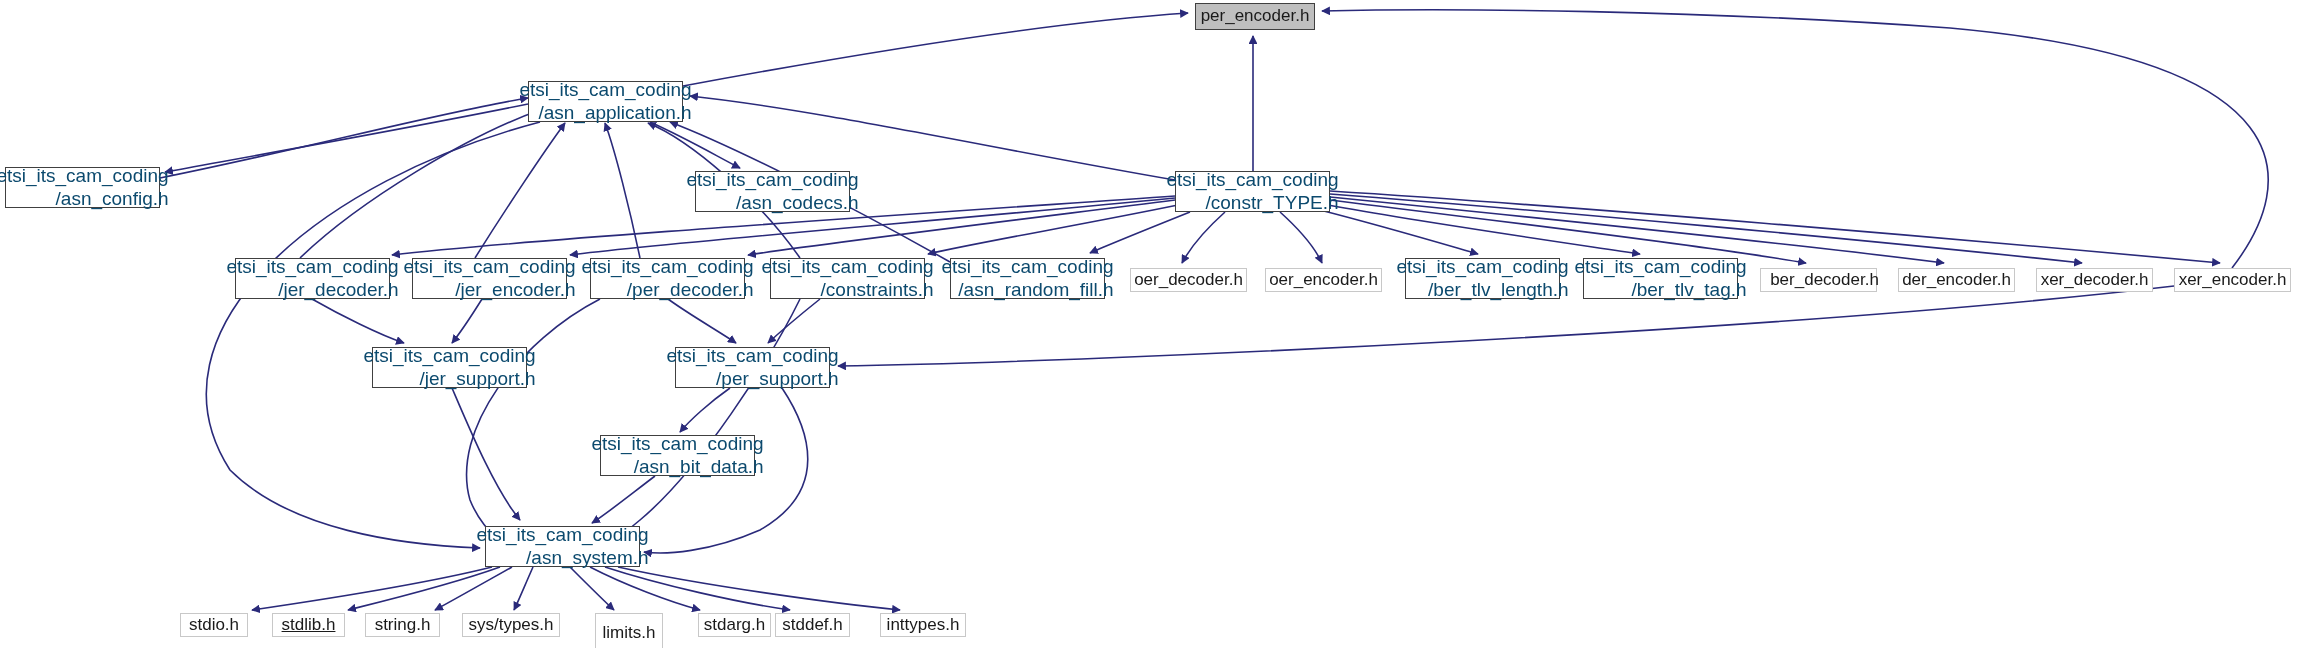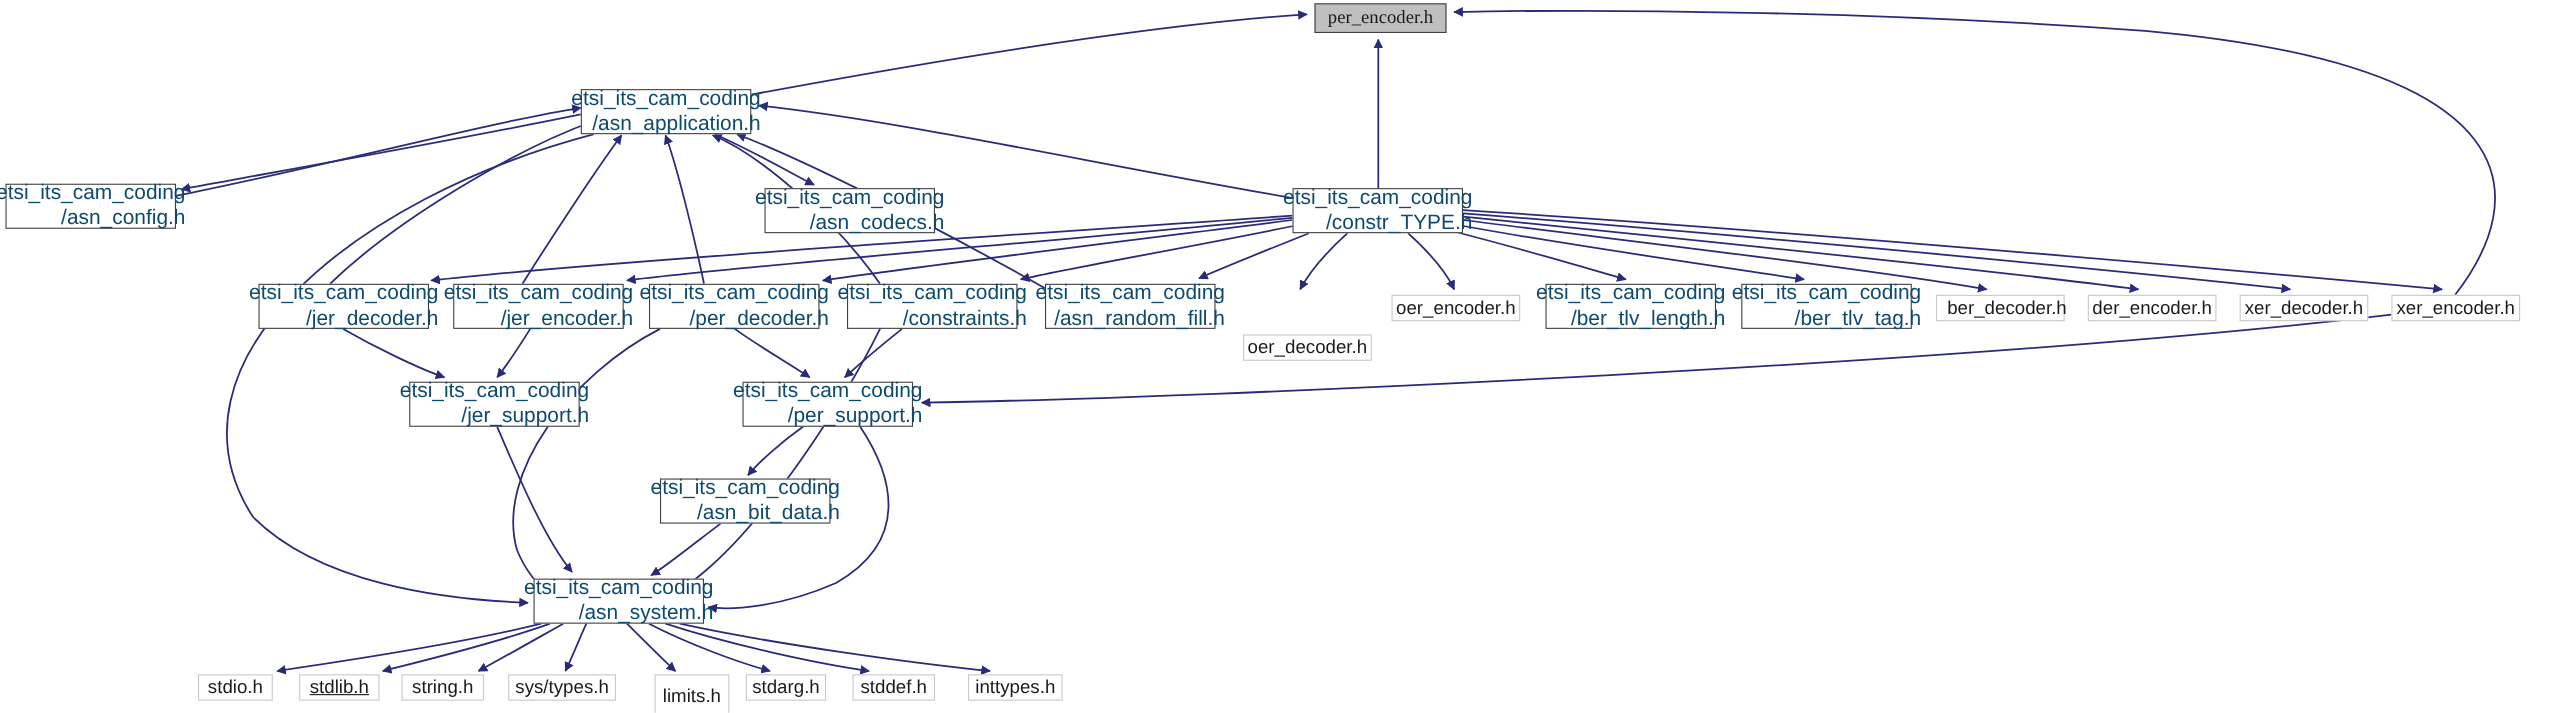--- a/index.html
+++ b/index.html
@@ -64,40 +64,40 @@
         <path d="M 500,567 C 450,585 380,602 348,610" fill="none" stroke="#2a2a7a" stroke-width="1.6" marker-end="url(#arrow)"></path>
         <path d="M 512,567 C 480,585 450,602 435,610" fill="none" stroke="#2a2a7a" stroke-width="1.6" marker-end="url(#arrow)"></path>
         <path d="M 533,567 C 525,585 518,602 514,610" fill="none" stroke="#2a2a7a" stroke-width="1.6" marker-end="url(#arrow)"></path>
         <path d="M 570,567 C 588,585 605,602 614,610" fill="none" stroke="#2a2a7a" stroke-width="1.6" marker-end="url(#arrow)"></path>
         <path d="M 590,567 C 625,585 670,602 700,610" fill="none" stroke="#2a2a7a" stroke-width="1.6" marker-end="url(#arrow)"></path>
         <path d="M 605,567 C 660,585 740,603 790,610" fill="none" stroke="#2a2a7a" stroke-width="1.6" marker-end="url(#arrow)"></path>
         <path d="M 618,567 C 700,585 830,603 900,610" fill="none" stroke="#2a2a7a" stroke-width="1.6" marker-end="url(#arrow)"></path>
       </g>
   </svg>
   <div id="node-layer">
-      <div class="node root" style="left: 1195px; top: 3px; width: 120px; height: 27px; font-family: Liberation Serif, serif;">per_encoder.h</div>
+      <div class="node root" style="left: 1195px; top: 3px; width: 120px; height: 27px;">per_encoder.h</div>
       <div class="node int" style="left: 528px; top: 81px; width: 155px; height: 41px;">etsi_its_cam_coding
 /asn_application.h</div>
       <div class="node int" style="left: 5px; top: 167px; width: 155px; height: 41px;">etsi_its_cam_coding
 /asn_config.h</div>
       <div class="node int" style="left: 695px; top: 171px; width: 155px; height: 41px;">etsi_its_cam_coding
 /asn_codecs.h</div>
       <div class="node int" style="left: 1175px; top: 171px; width: 155px; height: 41px;">etsi_its_cam_coding
 /constr_TYPE.h</div>
       <div class="node int" style="left: 235px; top: 258px; width: 155px; height: 41px;">etsi_its_cam_coding
 /jer_decoder.h</div>
       <div class="node int" style="left: 412px; top: 258px; width: 155px; height: 41px;">etsi_its_cam_coding
 /jer_encoder.h</div>
       <div class="node int" style="left: 590px; top: 258px; width: 155px; height: 41px;">etsi_its_cam_coding
 /per_decoder.h</div>
       <div class="node int" style="left: 770px; top: 258px; width: 155px; height: 41px;">etsi_its_cam_coding
 /constraints.h</div>
       <div class="node int" style="left: 950px; top: 258px; width: 155px; height: 41px;">etsi_its_cam_coding
 /asn_random_fill.h</div>
-      <div class="node ext" style="left: 1130px; top: 268px; width: 117px; height: 24px; margin-top: 36px;">oer_decoder.h</div>
+      <div class="node ext" style="left: 1130px; top: 268px; width: 117px; height: 24px;">oer_decoder.h</div>
       <div class="node ext" style="left: 1265px; top: 268px; width: 117px; height: 24px;">oer_encoder.h</div>
       <div class="node int" style="left: 1405px; top: 258px; width: 155px; height: 41px;">etsi_its_cam_coding
 /ber_tlv_length.h</div>
       <div class="node int" style="left: 1583px; top: 258px; width: 155px; height: 41px;">etsi_its_cam_coding
 /ber_tlv_tag.h</div>
       <div class="node ext" style="left: 1760px; top: 268px; width: 117px; height: 24px; padding-left: 12px;">ber_decoder.h</div>
       <div class="node ext" style="left: 1898px; top: 268px; width: 117px; height: 24px;">der_encoder.h</div>
       <div class="node ext" style="left: 2036px; top: 268px; width: 117px; height: 24px;">xer_decoder.h</div>
       <div class="node ext" style="left: 2174px; top: 268px; width: 117px; height: 24px;">xer_encoder.h</div>
       <div class="node int" style="left: 372px; top: 347px; width: 155px; height: 41px;">etsi_its_cam_coding
@@ -106,17 +106,17 @@
 /per_support.h</div>
       <div class="node int" style="left: 600px; top: 435px; width: 155px; height: 41px;">etsi_its_cam_coding
 /asn_bit_data.h</div>
       <div class="node int" style="left: 485px; top: 526px; width: 155px; height: 41px;">etsi_its_cam_coding
 /asn_system.h</div>
       <div class="node ext" style="left: 180px; top: 613px; width: 68px; height: 24px;">stdio.h</div>
       <div class="node ext" style="left: 272px; top: 613px; width: 73px; height: 24px; text-decoration: underline;">stdlib.h</div>
       <div class="node ext" style="left: 365px; top: 613px; width: 75px; height: 24px;">string.h</div>
       <div class="node ext" style="left: 462px; top: 613px; width: 98px; height: 24px;">sys/types.h</div>
       <div class="node ext" style="left: 583px; top: 613px; width: 68px; height: 40px; margin-left: 12px;">limits.h</div>
-      <div class="node ext" style="left: 678px; top: 613px; width: 73px; height: 24px;">stdarg.h</div>
+      <div class="node ext" style="left: 698px; top: 613px; width: 73px; height: 24px;">stdarg.h</div>
       <div class="node ext" style="left: 775px; top: 613px; width: 75px; height: 24px;">stddef.h</div>
       <div class="node ext" style="left: 880px; top: 613px; width: 86px; height: 24px;">inttypes.h</div>
     </div>
 </div>
 
 </body></html>

